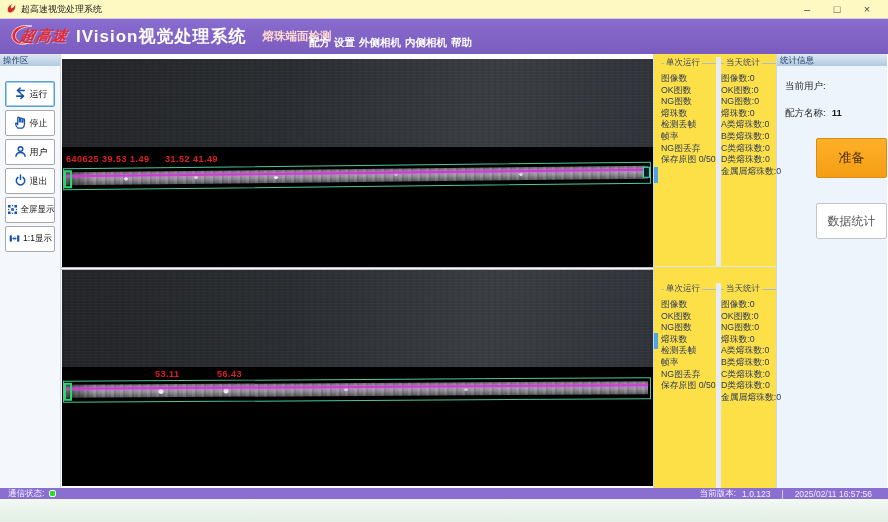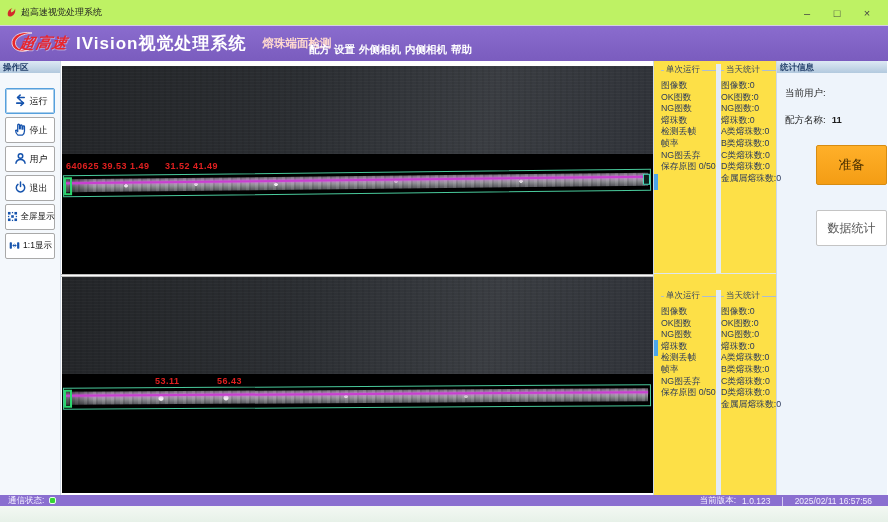--- a/index.html
+++ b/index.html
@@ -1,21 +1,21 @@
 <!DOCTYPE html>
 <html><head>
 <meta charset="utf-8">
 <style>
   *{margin:0;padding:0;box-sizing:border-box}
   html,body{width:888px;height:522px;overflow:hidden}
   body{font-family:"Liberation Sans","DejaVu Sans",sans-serif;background:#e8f2e9}
   .app{position:relative;width:888px;height:522px}
 
   
-  .titlebar{height:26px;background:#bef264;display:flex;align-items:center;padding:2px 6px;border-bottom:1px solid #d6cfe4}
+  .titlebar{height:19px;background:#fef9c3;display:flex;align-items:center;padding:2px 6px;border-bottom:1px solid #d6cfe4}
   .t-text{font-size:9px;color:#222;margin-left:4px}
   .win-controls{margin-left:auto;display:flex}
   .win-controls span{width:30px;text-align:center;font-size:11px;color:#444;line-height:20px;cursor:default}
 
   
   .header{height:35px;background:linear-gradient(180deg,#8a6cce,#7a5cbe);position:relative;display:flex;align-items:center;padding:0 8px;color:#fff}
   .logo{display:flex;align-items:center}
   .logo-text{font-style:italic;font-weight:bold;color:#e8262d;font-size:15px;transform:skewX(-10deg);text-shadow:1px 1px 0 rgba(255,255,255,.4);margin-left:-16px;letter-spacing:1px}
   .app-title{font-weight:bold;font-size:17px;margin-left:8px;letter-spacing:1px;white-space:nowrap}
   .app-subtitle{font-weight:bold;font-size:11.5px;margin-left:16px;color:#ffd9cf;white-space:nowrap}
@@ -23,21 +23,21 @@
   .menu span{cursor:default;white-space:nowrap}
   .device-info{position:absolute;right:12px;top:3px;font-size:9px;line-height:13px}
   .device-info .row{display:flex;justify-content:flex-end;gap:5px}
   .device-info .val{color:#ffb31a;font-weight:bold}
 
   
   .body{display:flex;height:434px;background:#fff}
 
   
   .sidebar{width:61px;background:#f4f8fc;border-right:1px solid #cfd8e4;display:flex;flex-direction:column;align-items:center}
-  .panel-header{width:100%;height:12px;background:linear-gradient(180deg,#dde9f4,#b2c9de);font-size:8.5px;font-weight:bold;color:#23406b;line-height:12px;padding-left:3px}
+  .panel-header{width:100%;height:12px;background:linear-gradient(180deg,#dde9f4,#b2c9de);font-size:8.5px;font-weight:normal;color:#23406b;line-height:12px;padding-left:3px}
   .sb-btn{width:50px;height:26px;background:#fff;border:1px solid #a9a9a9;border-radius:2px;display:flex;align-items:center;justify-content:center;gap:2px;margin-top:3px;font-size:9px;color:#111;cursor:pointer;white-space:nowrap;padding:0 1px}
   .sb-btn:first-of-type{margin-top:15px}
   .sb-btn.active{border-color:#55a0dd;box-shadow:inset 0 0 0 1px #a8cdea}
   .sb-btn svg{flex:none}
   .sb-btn .lbl{letter-spacing:0}
   .sb-btn.small{font-size:8.5px}
 
   
   .main{width:592px;display:flex;flex-direction:column;background:#fff;padding-top:5px}
   .cam{position:relative;background:#000;overflow:hidden;margin-left:1px}

